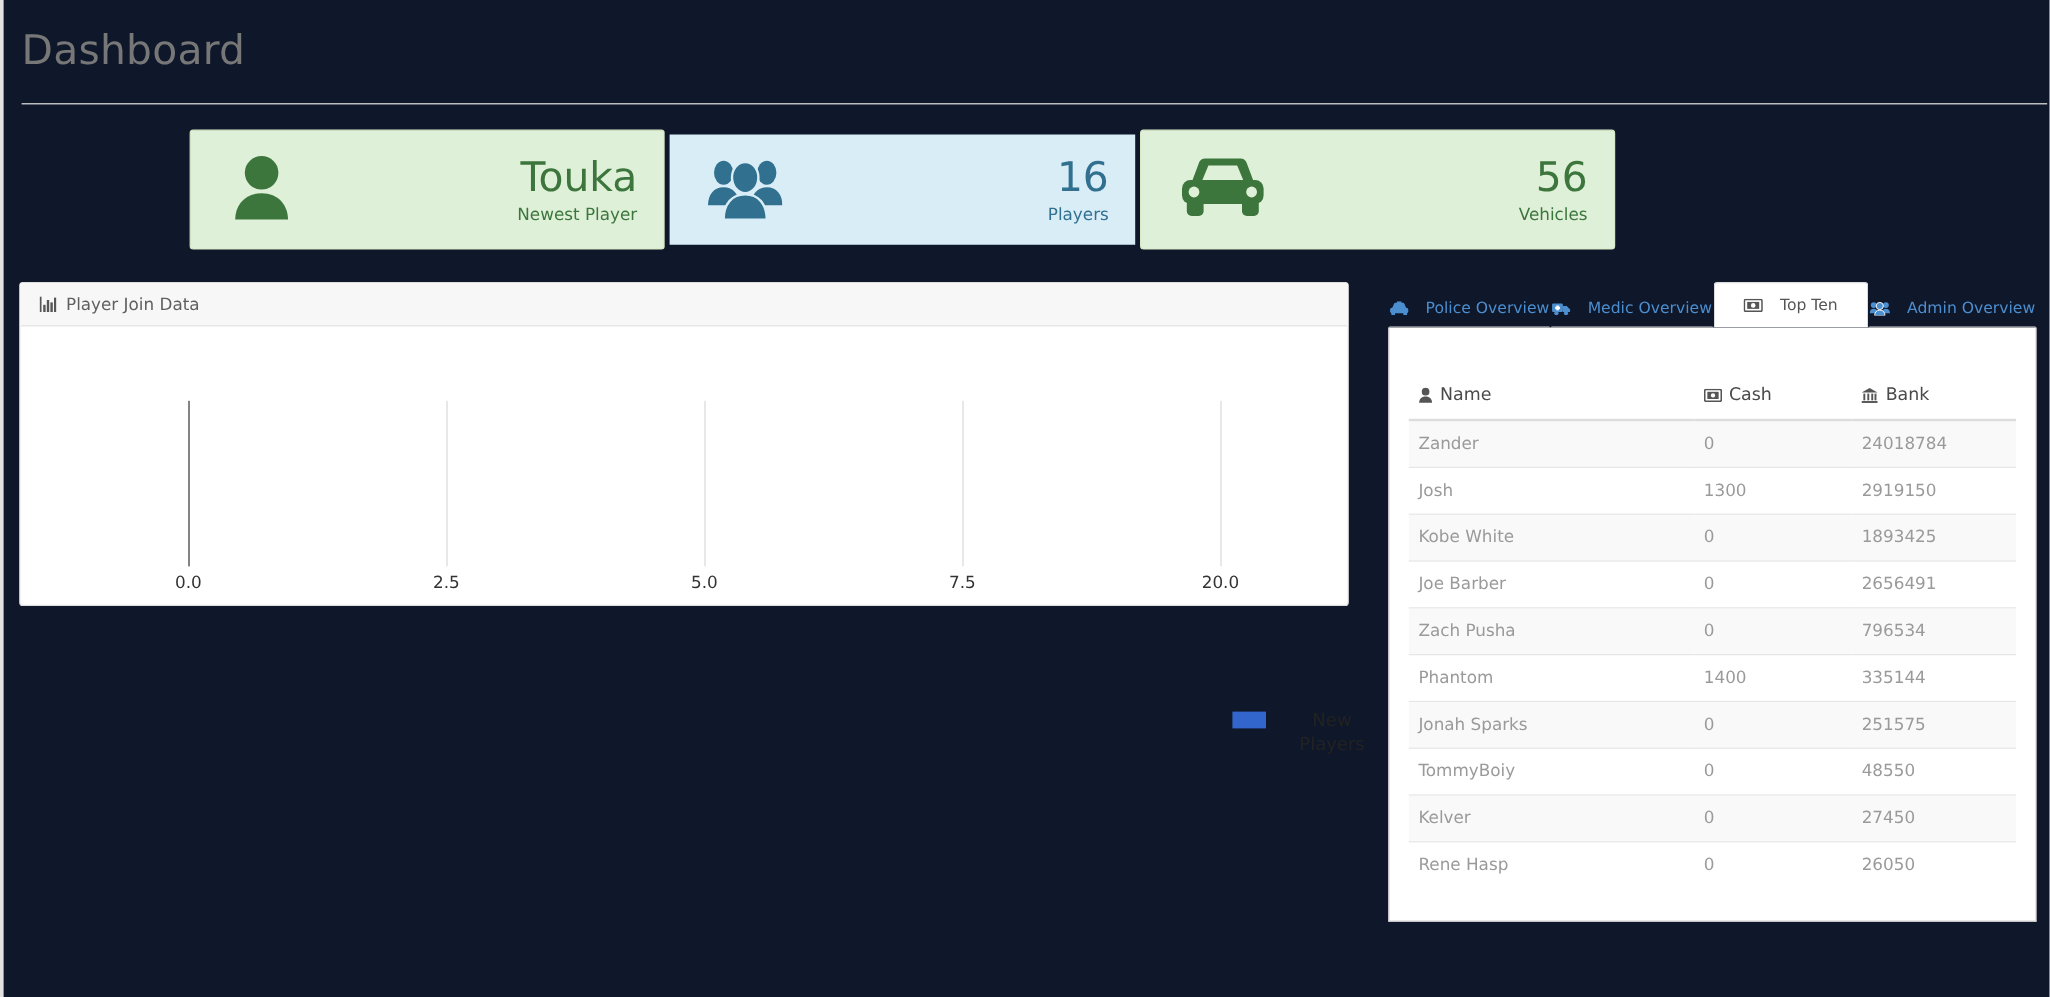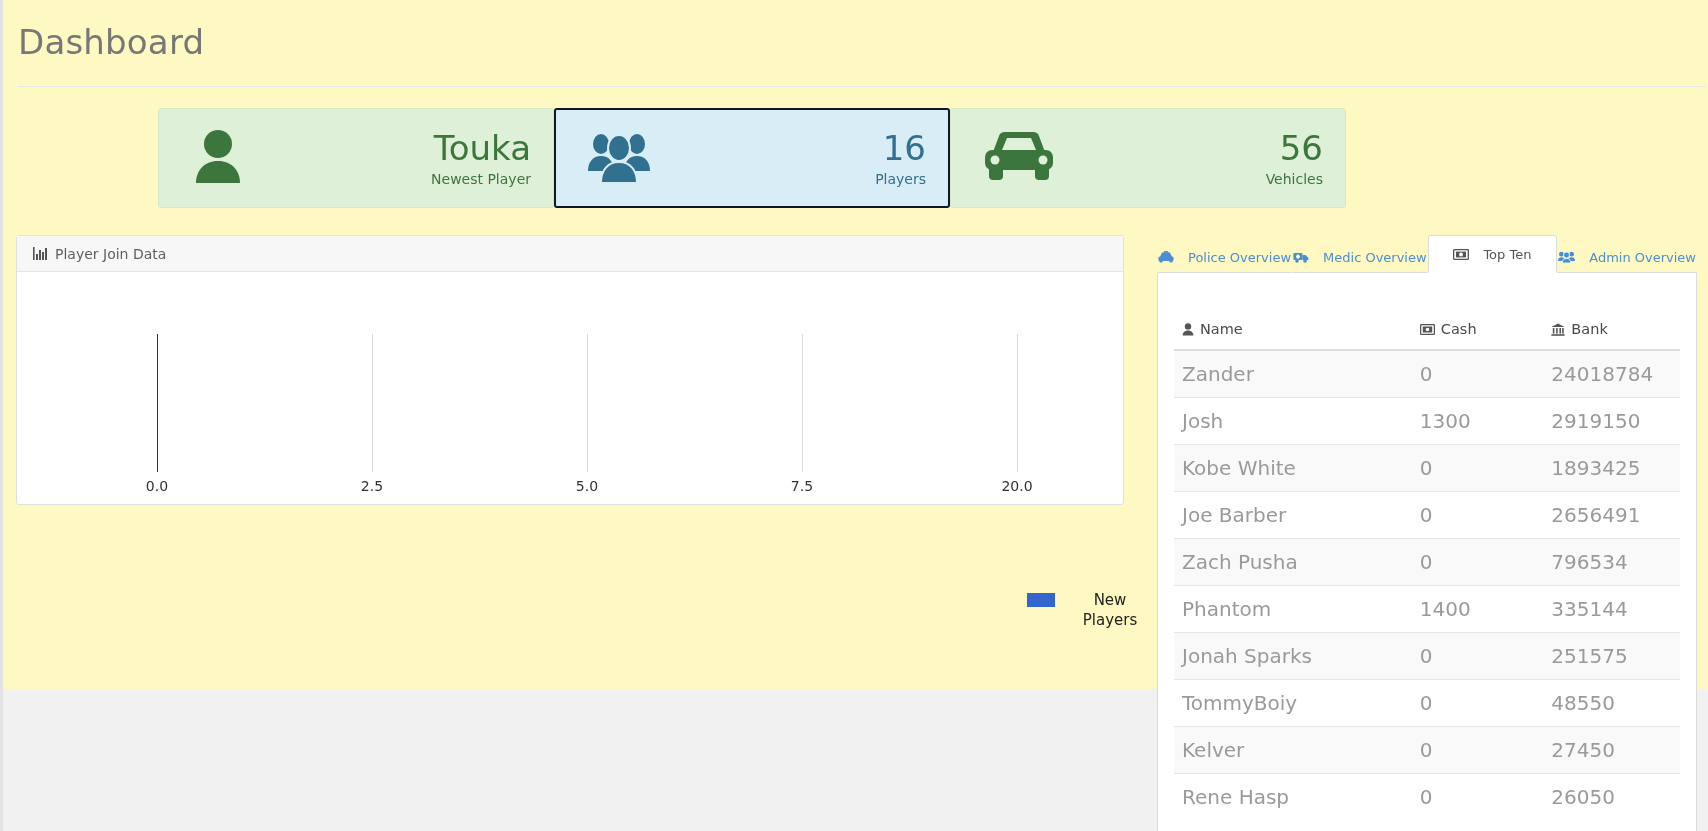--- a/index.html
+++ b/index.html
@@ -2,21 +2,21 @@
 <html><head>
 <meta charset="utf-8">
 <style>
   * { box-sizing: border-box; margin: 0; padding: 0; }
   html, body {
     width: 1708px; height: 831px;
     background: #f1f1f1;
     font-family: "DejaVu Sans", "Liberation Sans", sans-serif;
     overflow: hidden;
   }
-  .page { position: relative; width: 1708px; height: 689px; background: #fef9c3; }
+  .page { position: relative; width: 1708px; height: 831px; background: #0f172a; }
 
   
   .left-rail {
     position: absolute; left: 0; top: 0; width: 3px; height: 831px;
     background: #e3e3e3;
   }
 
   
   .page-title {
     position: absolute; left: 18px; top: 22px;
@@ -30,21 +30,21 @@
 
   
   .stats { position: absolute; left: 158px; top: 108px; display: flex; }
   .stat-card {
     width: 396px; height: 100px;
     border-radius: 3px;
     position: relative;
     display: flex; align-items: center;
   }
   .stat-green { background: #dff0d8; border: 1px solid #d6e9c6; }
-  .stat-blue  { background: #d9edf7; border: 2px solid #0f172a; }
+  .stat-blue  { background: #d9edf7; border: 4px solid #0f172a; }
 
   .stat-icon { position: absolute; left: 32px; top: 50%; transform: translateY(-50%); }
   .stat-right {
     position: absolute; right: 22px; top: 50%; transform: translateY(-50%);
     text-align: right;
   }
   .stat-value { font-size: 34px; line-height: 40px; font-weight: 400; }
   .stat-label { font-size: 14px; line-height: 18px; margin-top: 2px; }
   .green-text { color: #3c763d; }
   .blue-text  { color: #31708f; }
@@ -129,21 +129,21 @@
   }
   .tbl { width: 100%; border-collapse: collapse; margin-top: 26px; font-size: 14px; }
   .tbl th {
     text-align: left; font-weight: 400; color: #4a4a4a;
     padding: 0 8px 12px 8px; border-bottom: 2px solid #dddddd;
     font-size: 14.5px;
   }
   .tbl th .th-inner { display: flex; align-items: center; gap: 6px; }
   .tbl td {
     padding: 11px 8px; color: #9a9a9a; border-top: 1px solid #e6e6e6;
-    font-size: 20px;
+    font-size: 14px;
     margin-left: 11px;
   }
   .tbl tbody tr:nth-child(odd) { background: #f9f9f9; }
   .col-name { width: 47%; }
   .col-cash { width: 26%; }
   .col-bank { width: 27%; }
 
   .ico { display: inline-flex; align-items: center; justify-content: center; }
 </style>
 </head>

